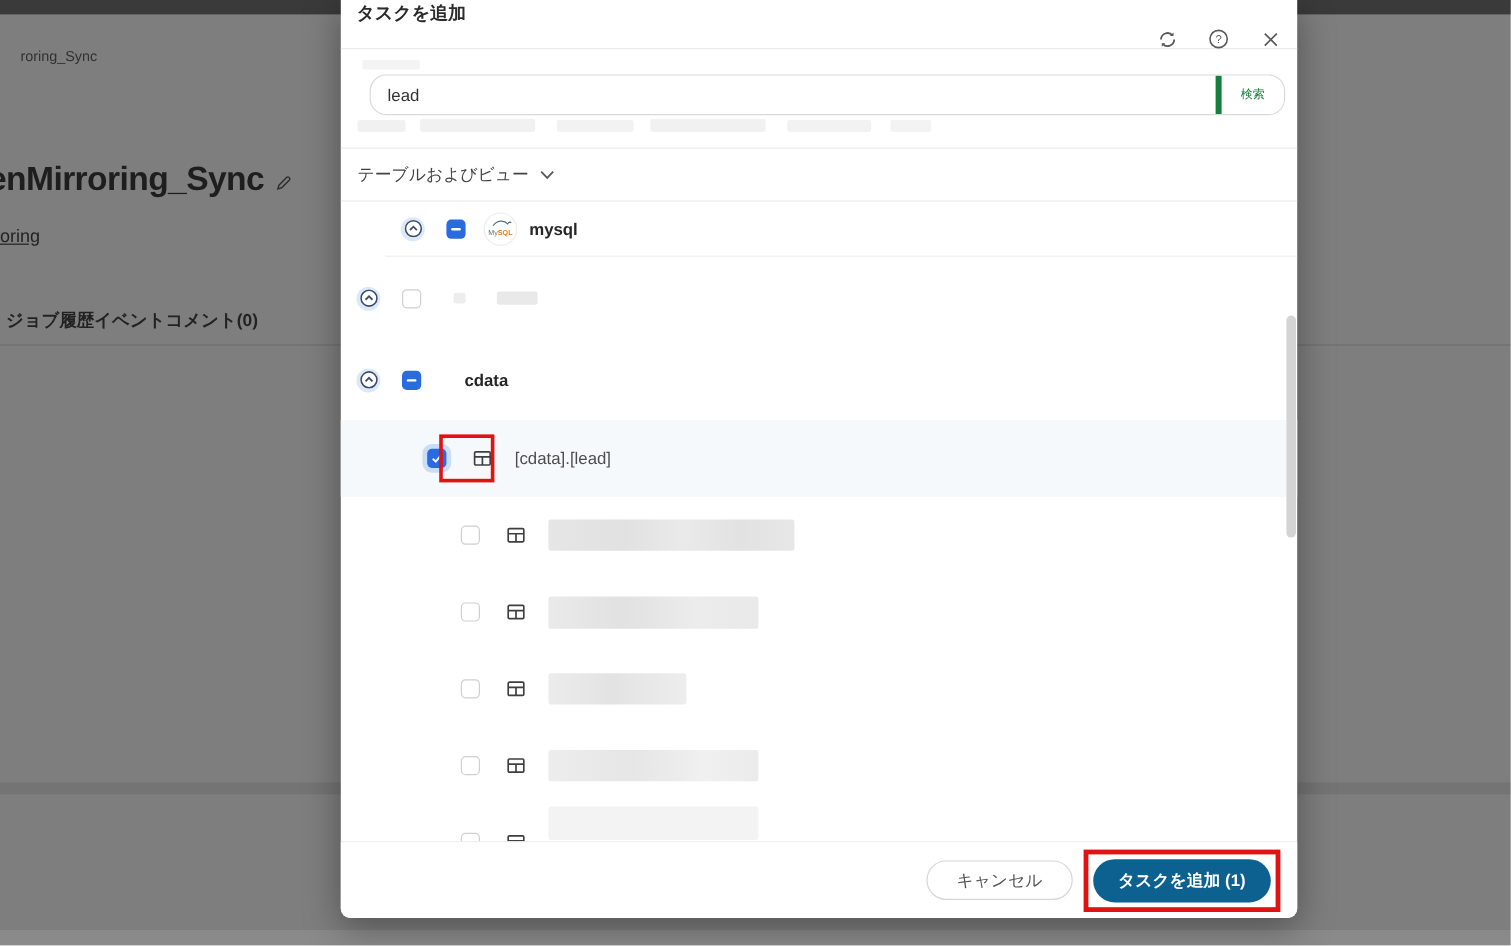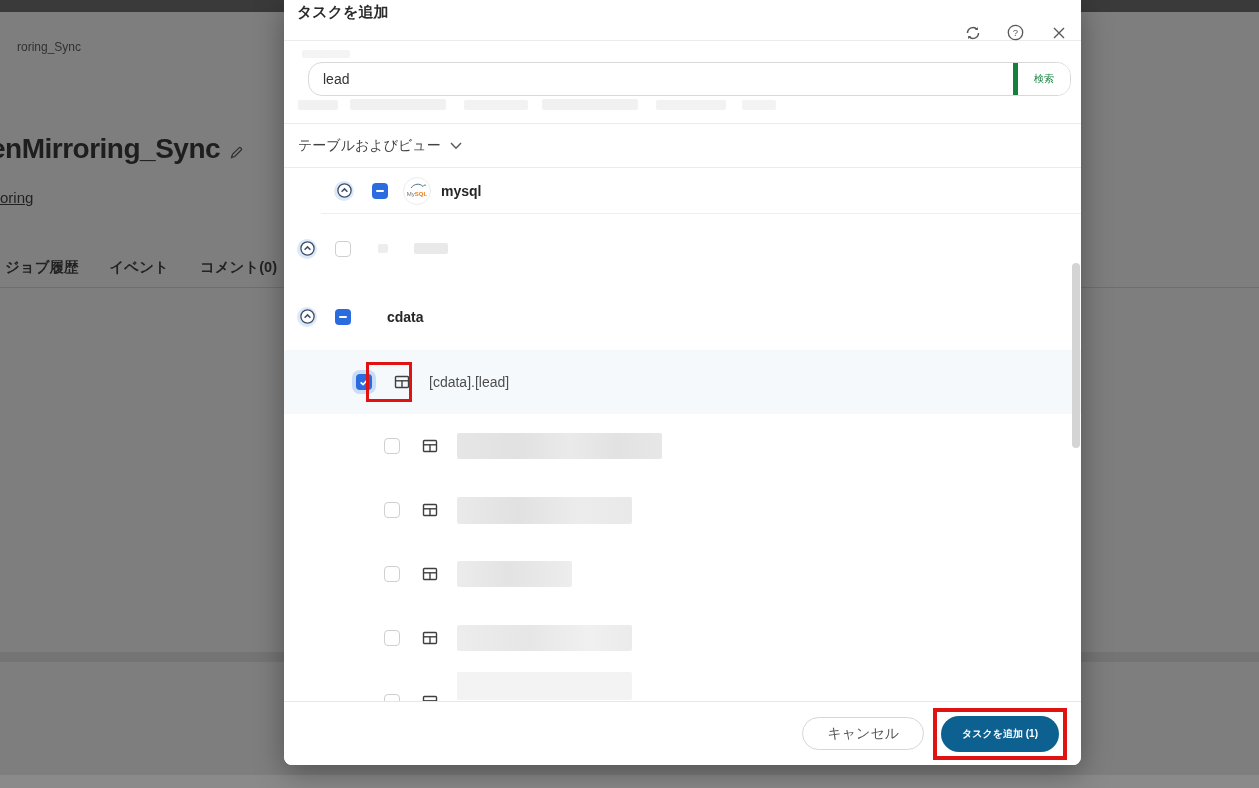--- a/index.html
+++ b/index.html
@@ -6,21 +6,21 @@
   html,body { width:1259px; height:788px; }
   body { font-family:"Liberation Sans","DejaVu Sans",sans-serif; position:relative; overflow:hidden; background:#e6e6e6; }
 
   
   .bg-page { position:absolute; inset:0; background:#e6e6e6; }
   .bg-topbar { position:absolute; top:0; left:0; right:0; height:12px; background:#6a6a6a; }
   .bg-breadcrumb { position:absolute; top:40px; left:17px; font-size:12px; color:#5a5a5a; }
   .bg-heading { position:absolute; top:133px; left:-10px; display:flex; align-items:center; gap:9px;
                 font-size:28px; font-weight:800; color:#383838; letter-spacing:-0.5px; white-space:nowrap; }
   .bg-link { position:absolute; top:189px; left:0; font-size:15px; color:#3f3f3f; text-decoration:underline; }
-  .bg-tabs { position:absolute; top:258px; left:5px; display:flex; gap:31px; font-size:14.5px; font-weight:700; color:#3f3f3f; white-space:nowrap; }
+  .bg-tabs { position:absolute; top:258px; left:5px; display:flex; font-size:14.5px; font-weight:700; color:#3f3f3f; white-space:nowrap; }
   .bg-tab-divider { position:absolute; top:287px; left:0; right:0; height:1px; background:#c8c8c8; }
   .bg-band { position:absolute; top:652px; left:0; right:0; height:10px; background:#d4d4d4; }
   .bg-bottom-strip { position:absolute; top:775px; left:0; right:0; height:13px; background:#fcfcfc; }
 
   
   .overlay { position:absolute; inset:0; background:rgba(0,0,0,0.45); z-index:5; }
 
   
   .modal { position:absolute; left:284px; top:0; width:797px; height:765px; background:#fff; z-index:10;
            border-radius:0 0 8px 8px; box-shadow:0 8px 30px rgba(0,0,0,0.35); }
@@ -80,21 +80,21 @@
 
   .redbox-cb { position:absolute; left:82px; top:12px; width:46px; height:40px; border:3px solid #e01212; pointer-events:none; }
 
   .m-footer { position:absolute; left:0; right:0; bottom:0; height:64px; background:#fff; border-top:1px solid #e7e7e7;
               border-radius:0 0 8px 8px; display:flex; align-items:center; justify-content:flex-end;
               padding-right:14px; gap:9px; }
   .btn-cancel { height:33px; padding:0 24px; border-radius:17px; border:1px solid #d6d6d6; background:#fff;
                 color:#555; font-size:14px; cursor:pointer; font-family:inherit; }
   .redbox-btn { border:4px solid #e01212; padding:4px; display:inline-flex; }
   .btn-submit { height:36px; padding:0 21px; border-radius:18px; border:none; background:#0d6191; color:#fff;
-                font-size:10px; font-weight:600; cursor:pointer; font-family:inherit; }
+                font-size:14px; font-weight:600; cursor:pointer; font-family:inherit; }
 
   .scroll-thumb { position:absolute; right:1px; top:263px; width:8px; height:185px; border-radius:4px; background:#d4d4d4; cursor:grab; }
 </style>
 </head>
 <body>
 
 <div class="bg-page">
   <div class="bg-topbar"></div>
   <div class="bg-breadcrumb">roring_Sync</div>
   <div class="bg-heading">

